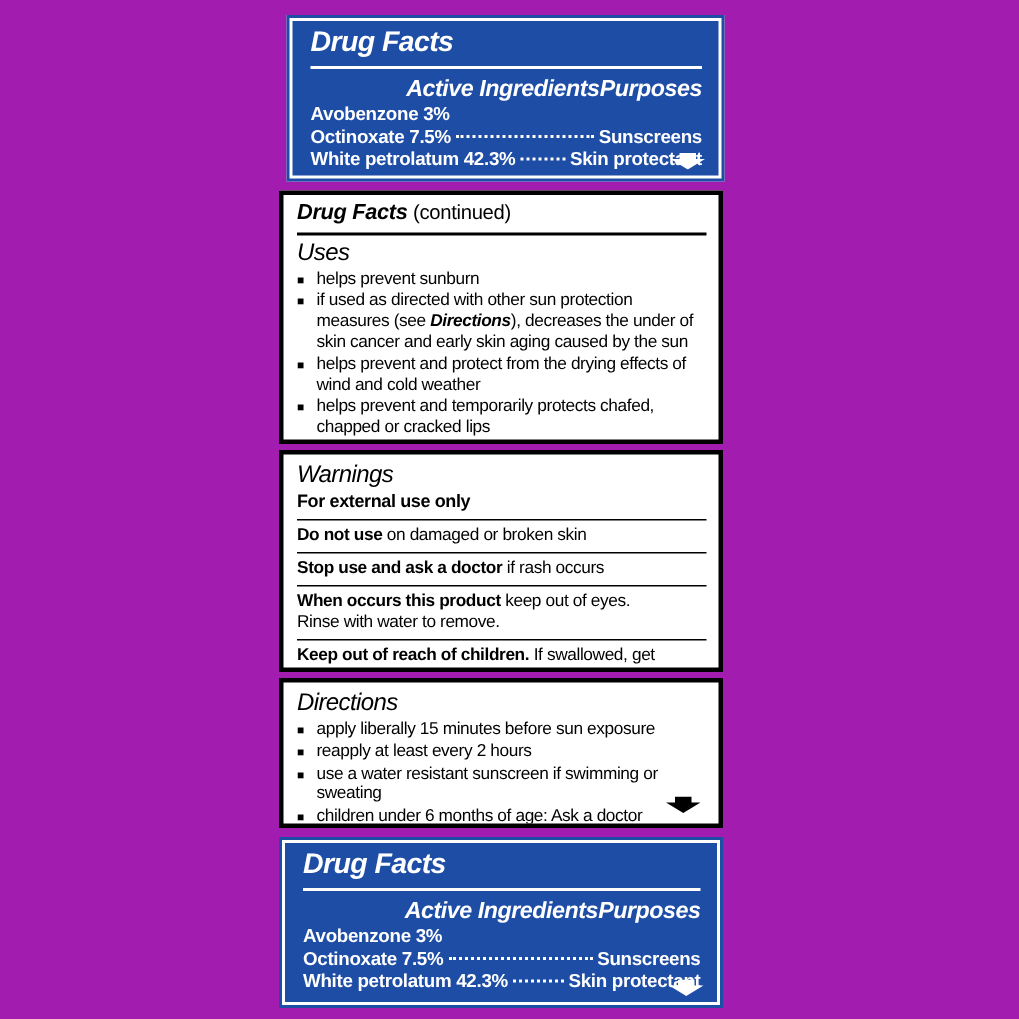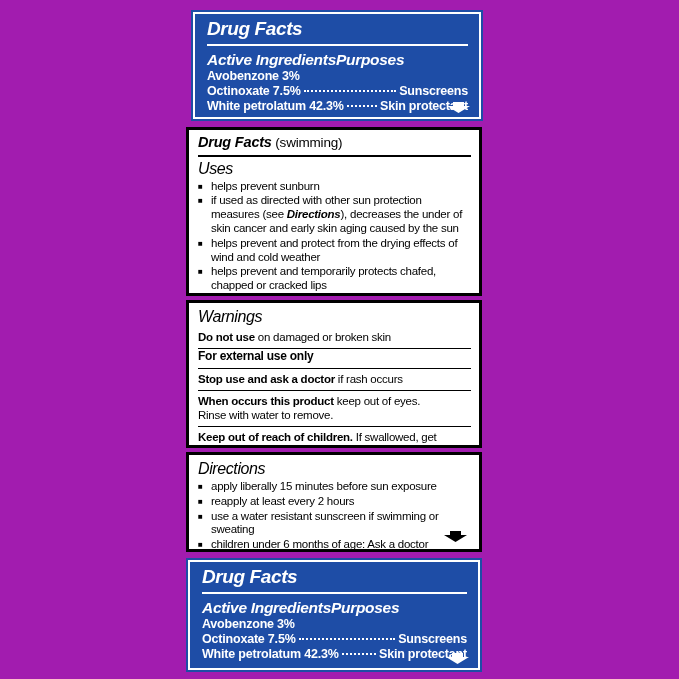--- a/index.html
+++ b/index.html
@@ -6,21 +6,21 @@
   .page{position:relative;width:679px;height:679px;background:#a21caf;overflow:hidden;
         font-family:"Liberation Sans",sans-serif;color:#000;}
 
   
   .bluepanel{position:absolute;box-sizing:border-box;border:2px solid #1e4da6;
              background:#ffffff;padding:2px;}
   .bluepanel .bp-inner{position:relative;background:#1e4da6;color:#fff;width:100%;height:100%;
              box-sizing:border-box;padding:5px 11px 4px 12px;overflow:hidden;}
   .bp-title{font-weight:bold;font-style:italic;font-size:19px;letter-spacing:-0.4px;line-height:1.1;}
   .bp-rule{height:2px;background:#ffffff;margin:4px 0 5px;}
-  .bp-headrow{display:flex;justify-content:flex-start;align-items:baseline;
+  .bp-headrow{display:flex;justify-content:flex-end;align-items:baseline;
               font-weight:bold;font-style:italic;font-size:15.5px;letter-spacing:-0.3px;line-height:1.15;}
   .ing-row{display:flex;align-items:baseline;font-weight:bold;font-size:12.5px;
            letter-spacing:-0.2px;line-height:1.22;white-space:nowrap;text-align:center;}
   .leader{flex:1;min-width:8px;border-bottom:2px dotted #ffffff;margin:0 3px;
           transform:translateY(-3px);}
   .panel-top{left:191px;top:10px;width:292px;height:111px;}
   .panel-bottom{left:186px;top:558px;width:296px;height:114px;}
 
   
   .cont-arrow{position:absolute;right:9px;bottom:4px;line-height:0;}
@@ -80,35 +80,35 @@
       <span class="cont-arrow">
         <svg width="23" height="11" viewBox="0 0 23 11">
             <polygon points="6,0 17,0 17,4 23,4 11.5,11 0,4 6,4" fill="#ffffff"></polygon>
           </svg>
       </span>
     </div>
   </div>
 
   <div class="box box-uses">
     <div class="dfc-header">
-      <span class="dfc-title">Drug Facts</span><span> (swimming)</span>
+      <span class="dfc-title">Drug Facts</span><span> (continued)</span>
     </div>
     <div class="section-heading">Uses</div>
     <ul class="bullets">
       <li><span>helps prevent sunburn</span></li>
       <li><span>if used as directed with other sun protection measures (see </span><span class="b i">Directions</span><span>), decreases the under of skin cancer and early skin aging caused by the sun</span></li>
       <li><span>helps prevent and protect from the drying effects of wind and cold weather</span></li>
       <li><span>helps prevent and temporarily protects chafed, chapped or cracked lips</span></li>
     </ul>
   </div>
 
   <div class="box box-warnings">
     <div class="section-heading">Warnings</div>
+    <div class="warn-row warn-first"><span class="b">For external use only</span></div>
     <div class="warn-row"><span class="b">Do not use</span><span> on damaged or broken skin</span></div>
-    <div class="warn-row warn-first"><span class="b">For external use only</span></div>
     <div class="warn-row"><span class="b">Stop use and ask a doctor</span><span> if rash occurs</span></div>
     <div class="warn-row"><span class="b">When occurs this product</span><span> keep out of eyes.</span><br><span>Rinse with water to remove.</span></div>
     <div class="warn-row"><span class="b">Keep out of reach of children.</span><span>  If swallowed, get medical help or contact a Poison Control Center right away.</span></div>
   </div>
 
   <div class="box box-directions">
     <div class="section-heading">Directions</div>
     <ul class="bullets">
       <li><span>apply liberally 15 minutes before sun exposure</span></li>
       <li><span>reapply at least every 2 hours</span></li>

